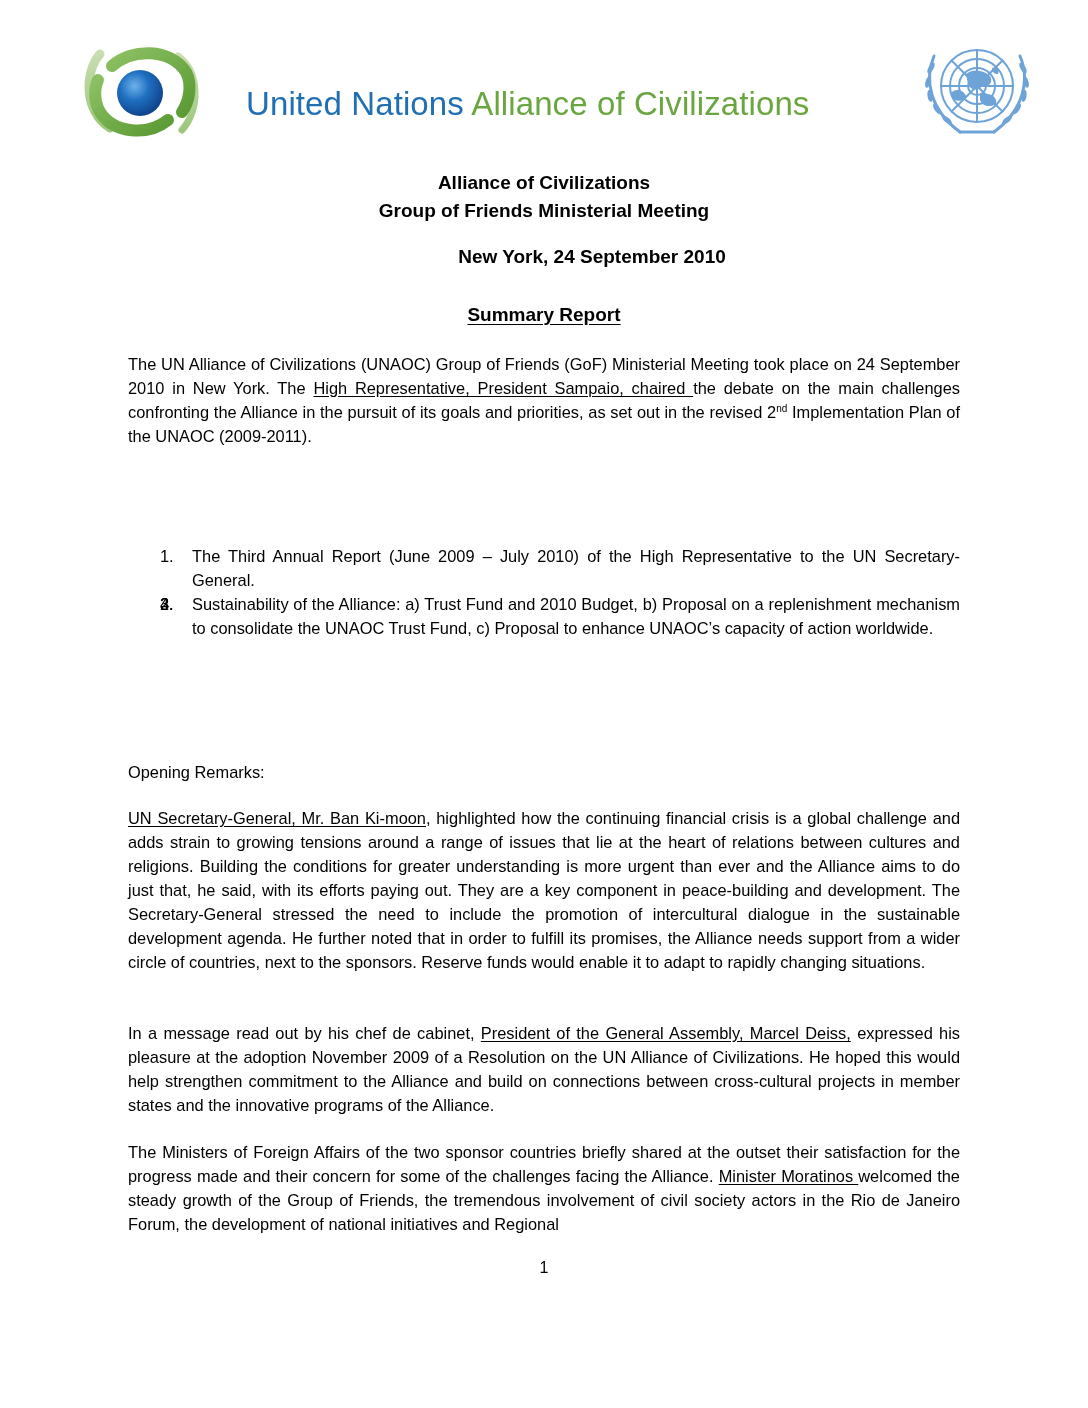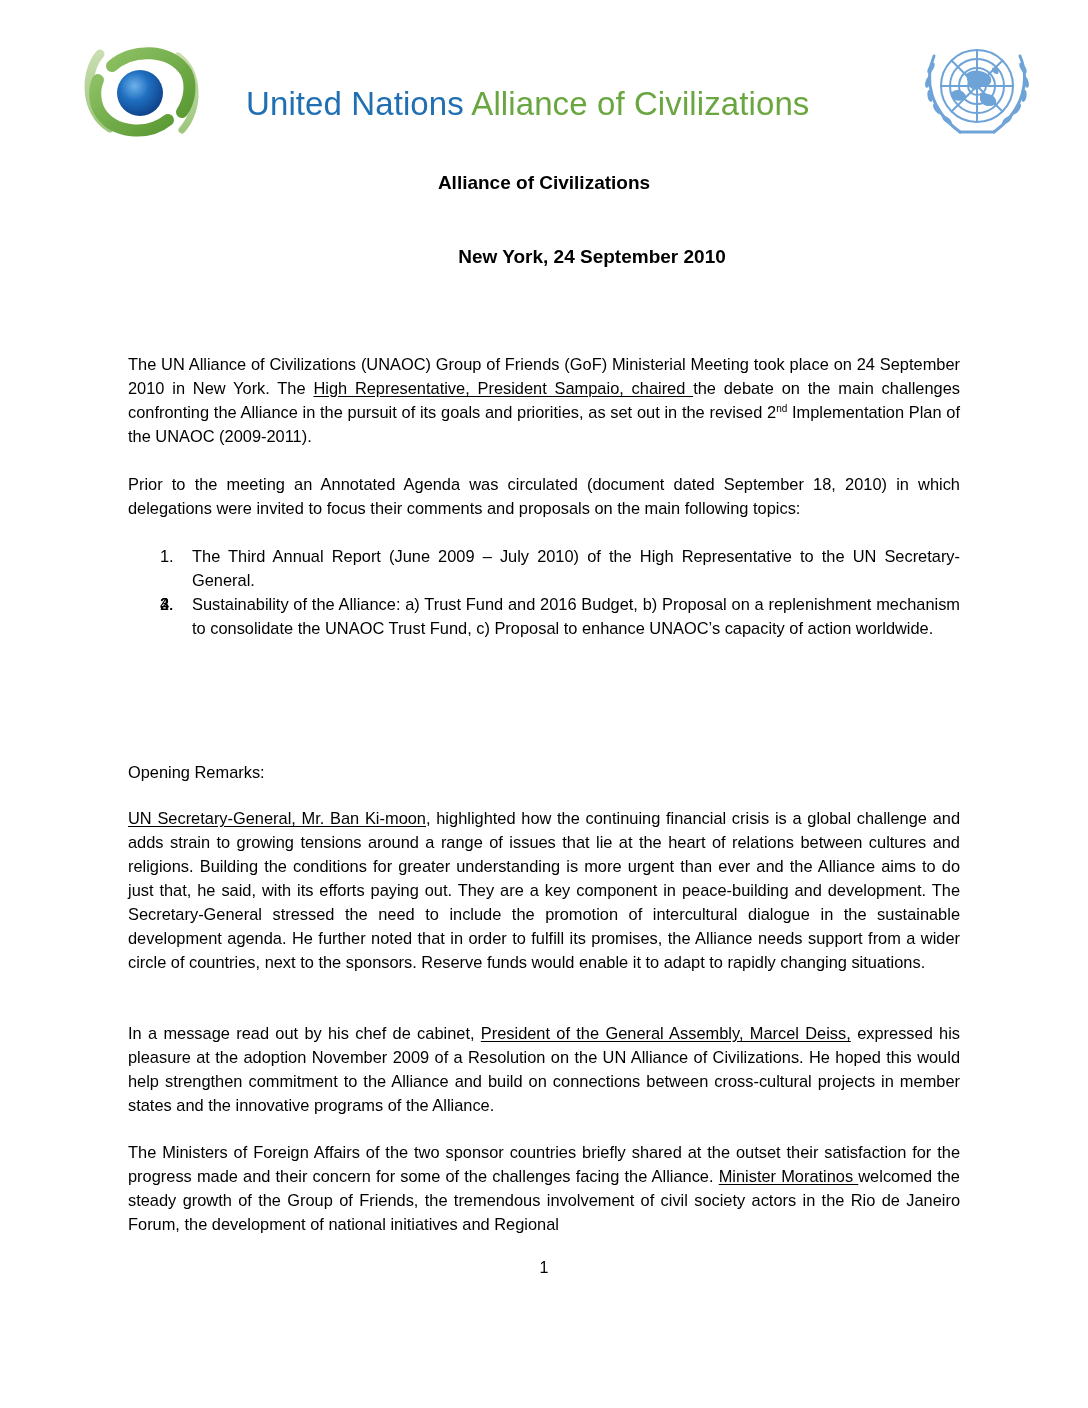--- a/index.html
+++ b/index.html
@@ -200,40 +200,41 @@
           <ellipse cx="108" cy="42" rx="6" ry="2.5" transform="rotate(75 108 42)"></ellipse>
           <ellipse cx="106" cy="56" rx="6" ry="2.5" transform="rotate(100 106 56)"></ellipse>
           <ellipse cx="99" cy="69" rx="6" ry="2.5" transform="rotate(125 99 69)"></ellipse>
           <ellipse cx="89" cy="80" rx="6" ry="2.5" transform="rotate(140 89 80)"></ellipse>
         </g>
       </svg>
     </div>
   </div>
 
   <div class="title-block title-1">Alliance of Civilizations</div>
+  <div class="title-block title-2">Group of Friends Ministerial Meeting</div>
   <div class="title-block title-3">New York, 24 September 2010</div>
+  <div class="title-block title-4">Summary Report</div>
 
   <div class="para p1"><span>The UN Alliance of Civilizations (UNAOC) Group of Friends (GoF) Ministerial Meeting took place on 24 September 2010 in New York. The </span><u>High Representative, President Sampaio, chaired </u><span>the debate on the main challenges confronting the Alliance in the pursuit of its goals and priorities, as set out in the revised 2</span><sup>nd</sup><span> Implementation Plan of the UNAOC (2009-2011).</span></div>
 
-  <div class="para p2">Prior to the meeting an Annotated Agenda was circulated (document dated September 18, 2010) in which delegations were invited to focus their comments and proposals on the main following topics:</div>
 
   <ol class="agenda">
     <li>
       <span class="num">1.</span>
       <span>The Third Annual Report (June 2009 – July 2010) of the High Representative to the UN Secretary-General.</span>
     </li>
     <li>
       <span class="num">2.</span>
     </li>
     <li>
       <span class="num">3.</span>
     </li>
     <li>
       <span class="num">4.</span>
-      <span>Sustainability of the Alliance: a) Trust Fund and 2016 Budget, b) Proposal on a replenishment mechanism to consolidate the UNAOC Trust Fund, c) Proposal to enhance UNAOC’s capacity of action worldwide.</span>
+      <span>Sustainability of the Alliance: a) Trust Fund and 2010 Budget, b) Proposal on a replenishment mechanism to consolidate the UNAOC Trust Fund, c) Proposal to enhance UNAOC’s capacity of action worldwide.</span>
     </li>
   </ol>
 
   <div class="heading-opening">Opening Remarks:</div>
 
   <div class="para p3"><u>UN Secretary-General, Mr. Ban Ki-moon</u><span>, highlighted how the continuing financial crisis is a global challenge and adds strain to growing tensions around a range of issues that lie at the heart of relations between cultures and religions. Building the conditions for greater understanding is more urgent than ever and the Alliance aims to do just that, he said, with its efforts paying out. They are a key component in peace-building and development. The Secretary-General stressed the need to include the promotion of intercultural dialogue in the sustainable development agenda. He further noted that in order to fulfill its promises, the Alliance needs support from a wider circle of countries, next to the sponsors. Reserve funds would enable it to adapt to rapidly changing situations.</span></div>
 
   <div class="para p4"><span>In a message read out by his chef de cabinet, </span><u>President of the General Assembly, Marcel Deiss,</u><span> expressed his pleasure at the adoption November 2009 of a Resolution on the UN Alliance of Civilizations. He hoped this would help strengthen commitment to the Alliance and build on connections between cross-cultural projects in member states and the innovative programs of the Alliance.</span></div>
 
   <div class="para p5"><span>The Ministers of Foreign Affairs of the two sponsor countries briefly shared at the outset their satisfaction for the progress made and their concern for some of the challenges facing the Alliance. </span><u>Minister Moratinos </u><span>welcomed the steady growth of the Group of Friends, the tremendous involvement of civil society actors in the Rio de Janeiro Forum, the development of national initiatives and Regional</span></div>

